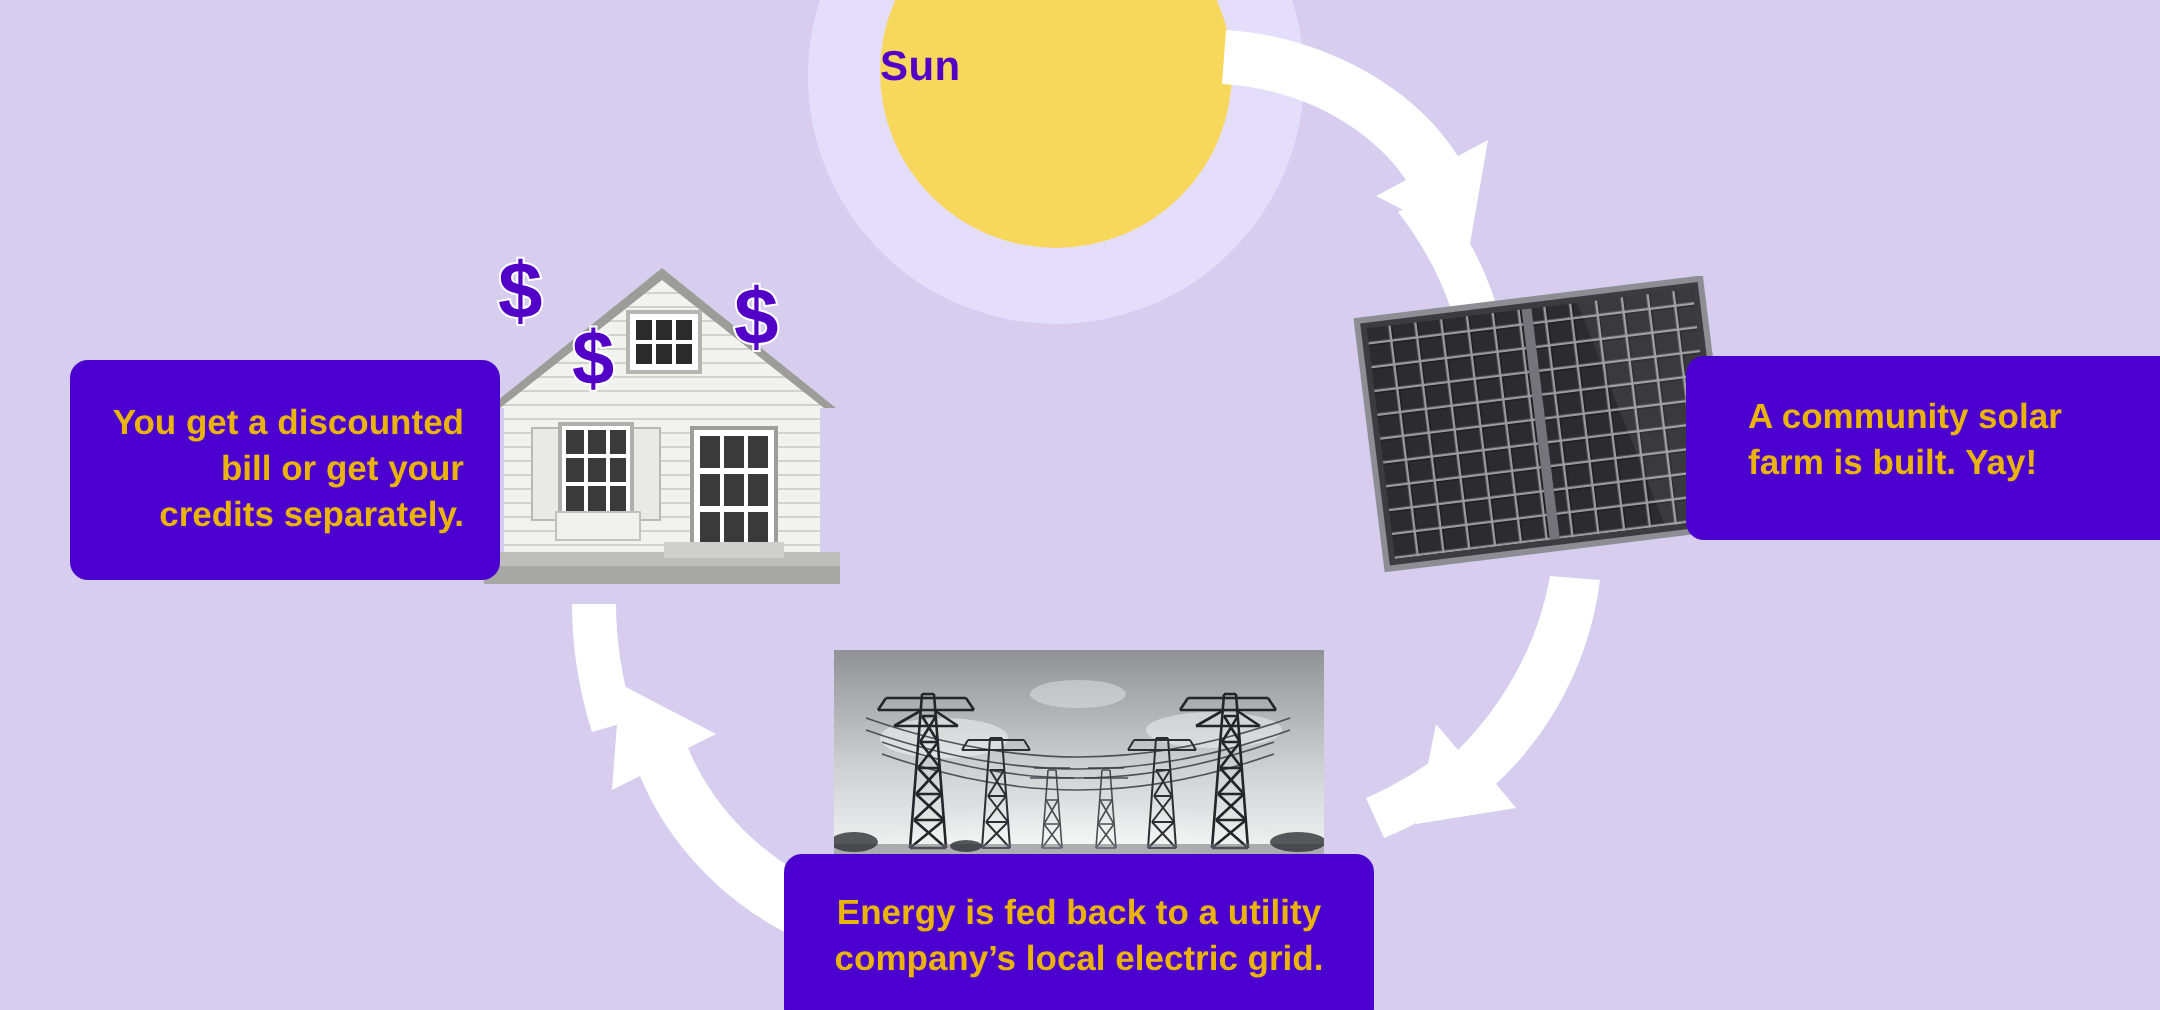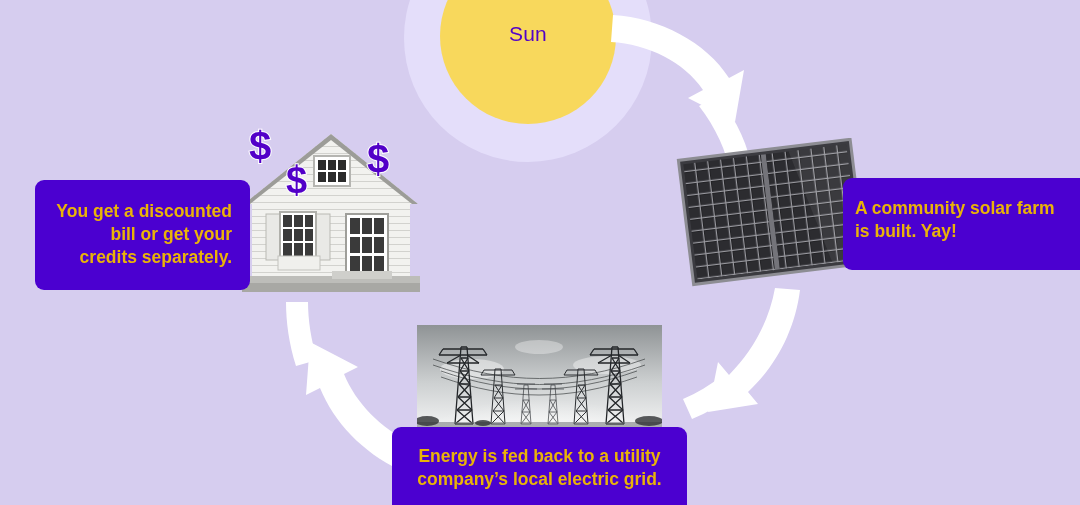--- a/index.html
+++ b/index.html
@@ -37,24 +37,24 @@
     width: 176px;
     height: 176px;
     border-radius: 50%;
     background: #f8d85c;
   }
   .sun-label {
     position: absolute;
     left: 440px;
     top: 22px;
     width: 176px;
-    text-align: center;
+    text-align: left;
     color: #5200c8;
     font-size: 21px;
-    font-weight: normal;
+    font-weight: bold;
     letter-spacing: 0.2px;
   }
 
   
   .arrows {
     position: absolute;
     left: 0;
     top: 0;
     width: 1080px;
     height: 505px;
@@ -119,21 +119,21 @@
     text-align: right;
     padding: 20px 18px 20px 16px;
   }
   .callout-right {
     left: 843px;
     top: 178px;
     width: 237px;
     height: 92px;
     border-radius: 9px 0 0 9px;
     text-align: left;
-    padding: 19px 12px;
+    padding: 19px 31px;
   }
   .callout-bottom {
     left: 392px;
     top: 427px;
     width: 295px;
     height: 86px;
     border-radius: 9px;
     text-align: center;
     padding: 18px 14px;
   }

